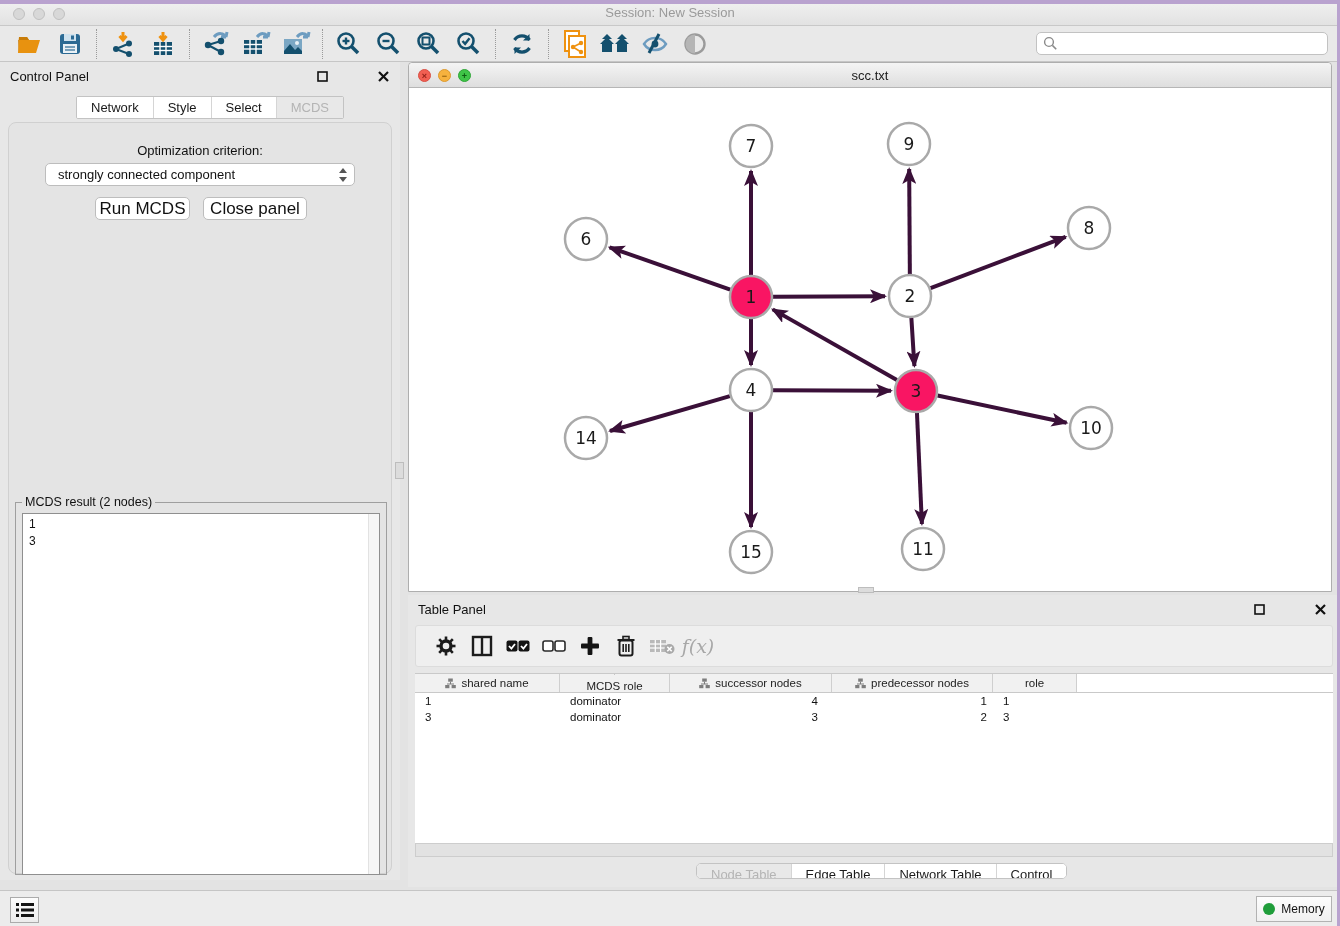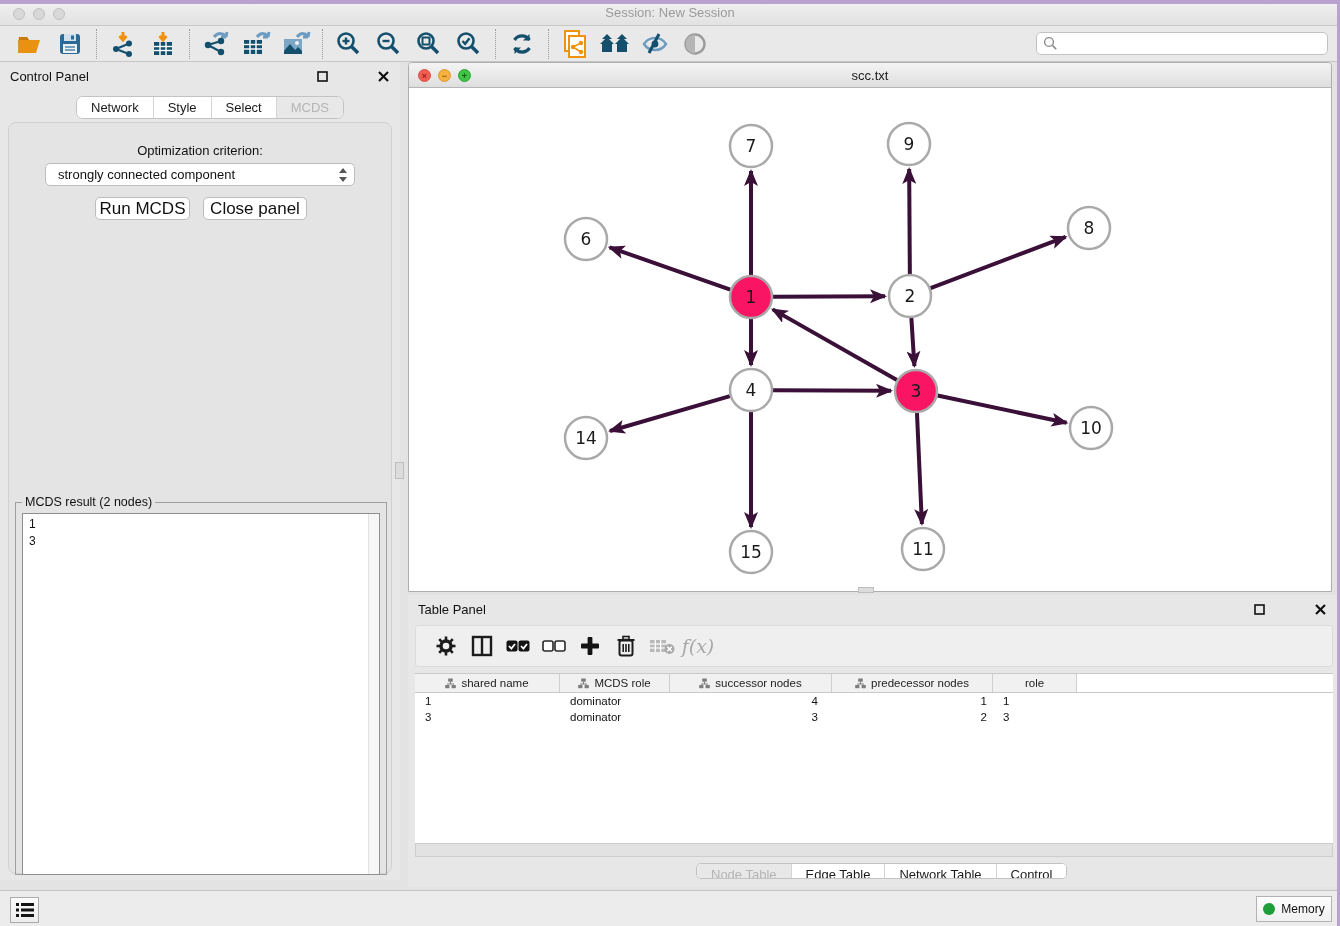--- a/index.html
+++ b/index.html
@@ -19,21 +19,21 @@
   .tbtn { width:40px; height:32px; display:flex; align-items:center; justify-content:center; }
   .tsep { width:1px; height:30px; border-left:1px dotted #9a9a9a; margin:0 6px; }
   #quick-search { position:absolute; right:12px; top:32px; width:292px; height:23px; background:#fff; border:1px solid #c2c2c2; border-radius:5px; display:flex; align-items:center; padding-left:6px; }
   #quick-search input { border:none; outline:none; flex:1; height:100%; font-size:12px; background:transparent; }
 
   
   #control-panel { left:0; top:62px; width:400px; height:818px; background:#e7e7e7; }
   .panel-head { height:28px; display:flex; align-items:center; font-size:13px; color:#111; padding:0 10px;gap:39px; }
   .panel-head .spacer { flex:1; }
   .mini-ic { width:14px; height:14px; margin-left:8px; display:flex; align-items:center; justify-content:center; }
-  #cp-tabs { position:absolute; left:76px; top:34px; height:23px; display:flex; border:1px solid #c3c3c3; border-radius:7px; overflow:hidden; background:#fff; }
+  #cp-tabs { position:absolute; left:76px; top:34px; height:23px; display:flex; border:1px solid #c3c3c3; border-radius:2px; overflow:hidden; background:#fff; }
   .seg { padding:0 14px; font-size:13px; line-height:21px; color:#1a1a1a; background:#fff; border-right:1px solid #d5d5d5; cursor:default; white-space:nowrap; }
   .seg:last-child { border-right:none; }
   .seg.selected { background:#e8e8e8; color:#b4b4b4; }
   #cp-body { position:absolute; left:8px; top:60px; width:384px; height:752px; background:#e4e4e4; border:1px solid #d0d0d0; border-radius:8px; }
   #opt-label { position:absolute; left:0; top:20px; width:100%; text-align:center; font-size:13px; color:#111; }
   #opt-select { position:absolute; left:36px; top:40px; width:310px; height:23px; background:#fff; border:1px solid #bdbdbd; border-radius:5px; font-size:13px; line-height:21px; padding-left:12px; color:#111; }
   #opt-select .arrows { position:absolute; right:6px; top:3px; }
   .btn { position:absolute; height:23px; background:#fff; border:1px solid #bdbdbd; border-radius:5px; font-size:17px; text-align:center; line-height:21px; color:#111; }
   #mcds-result { position:absolute; left:6px; top:372px; width:372px; height:380px; border:1px solid #9f9f9f; margin:0; padding:0; }
   #mcds-result legend { font-size:12.5px; color:#111; margin-left:6px; padding:0 3px; }
@@ -423,21 +423,21 @@
         <div class="hcell" style="width: 145px;">
           <svg width="11" height="11" viewBox="0 0 11 11">
             <rect x="3.2" y="0.5" width="4.6" height="3.2" fill="#7d7d7d"></rect>
             <line x1="5.5" y1="3.7" x2="5.5" y2="6" stroke="#7d7d7d" stroke-width="1"></line>
             <line x1="2" y1="6" x2="9" y2="6" stroke="#7d7d7d" stroke-width="1"></line>
             <rect x="0.2" y="7" width="4.2" height="3.2" fill="#7d7d7d"></rect>
             <rect x="6.6" y="7" width="4.2" height="3.2" fill="#7d7d7d"></rect>
           </svg>
           <span>shared name</span>
         </div>
-        <div class="hcell" style="width: 110px;">
+        <div class="hcell" style="width: 110px; flex-direction: column;">
           <svg width="11" height="11" viewBox="0 0 11 11">
             <rect x="3.2" y="0.5" width="4.6" height="3.2" fill="#7d7d7d"></rect>
             <line x1="5.5" y1="3.7" x2="5.5" y2="6" stroke="#7d7d7d" stroke-width="1"></line>
             <line x1="2" y1="6" x2="9" y2="6" stroke="#7d7d7d" stroke-width="1"></line>
             <rect x="0.2" y="7" width="4.2" height="3.2" fill="#7d7d7d"></rect>
             <rect x="6.6" y="7" width="4.2" height="3.2" fill="#7d7d7d"></rect>
           </svg>
           <span>MCDS role</span>
         </div>
         <div class="hcell" style="width: 162px;">

